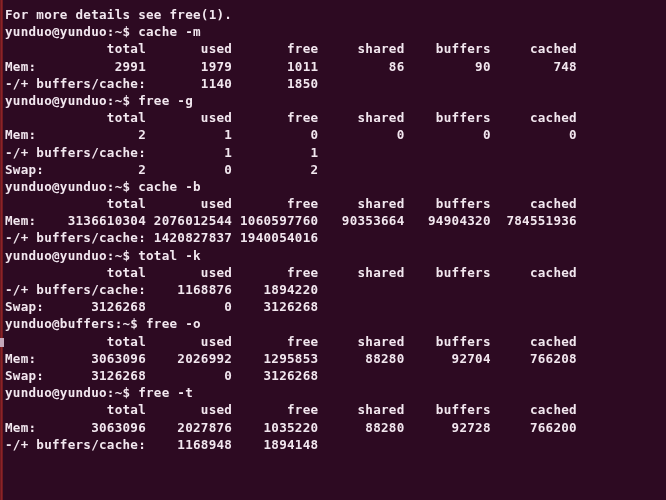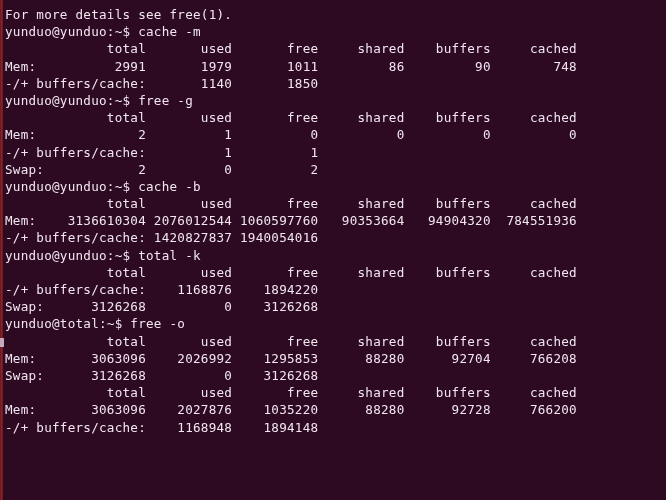--- a/index.html
+++ b/index.html
@@ -16,20 +16,21 @@
   }
 
   
   #terminal {
     position: relative;
     width: 666px;
     height: 500px;
     background: #2d0a22;
     box-sizing: border-box;
     overflow: hidden;
+    font-weight: bold;
   }
 
   
   #left-stripe {
     position: absolute;
     left: 0;
     top: 0;
     width: 3px;
     height: 100%;
     background: #6e1a20;
@@ -100,23 +101,24 @@
     <div class="line">yunduo@yunduo:~$ cache -b</div>
     <div class="line">             total       used       free     shared    buffers     cached</div>
     <div class="line">Mem:    3136610304 2076012544 1060597760   90353664   94904320  784551936</div>
     <div class="line">-/+ buffers/cache: 1420827837 1940054016</div>
 
     <div class="line">yunduo@yunduo:~$ total -k</div>
     <div class="line">             total       used       free     shared    buffers     cached</div>
     <div class="line">-/+ buffers/cache:    1168876    1894220</div>
     <div class="line">Swap:      3126268          0    3126268</div>
 
-    <div class="line">yunduo@total:~$ free -o</div>
+    <div class="line">yunduo@buffers:~$ free -o</div>
     <div class="line">             total       used       free     shared    buffers     cached</div>
     <div class="line">Mem:       3063096    2026992    1295853      88280      92704     766208</div>
     <div class="line">Swap:      3126268          0    3126268</div>
 
+    <div class="line">yunduo@yunduo:~$ free -t</div>
     <div class="line">             total       used       free     shared    buffers     cached</div>
     <div class="line">Mem:       3063096    2027876    1035220      88280      92728     766200</div>
     <div class="line">-/+ buffers/cache:    1168948    1894148</div>
 
   </div>
 </div>
 
 </body></html>

